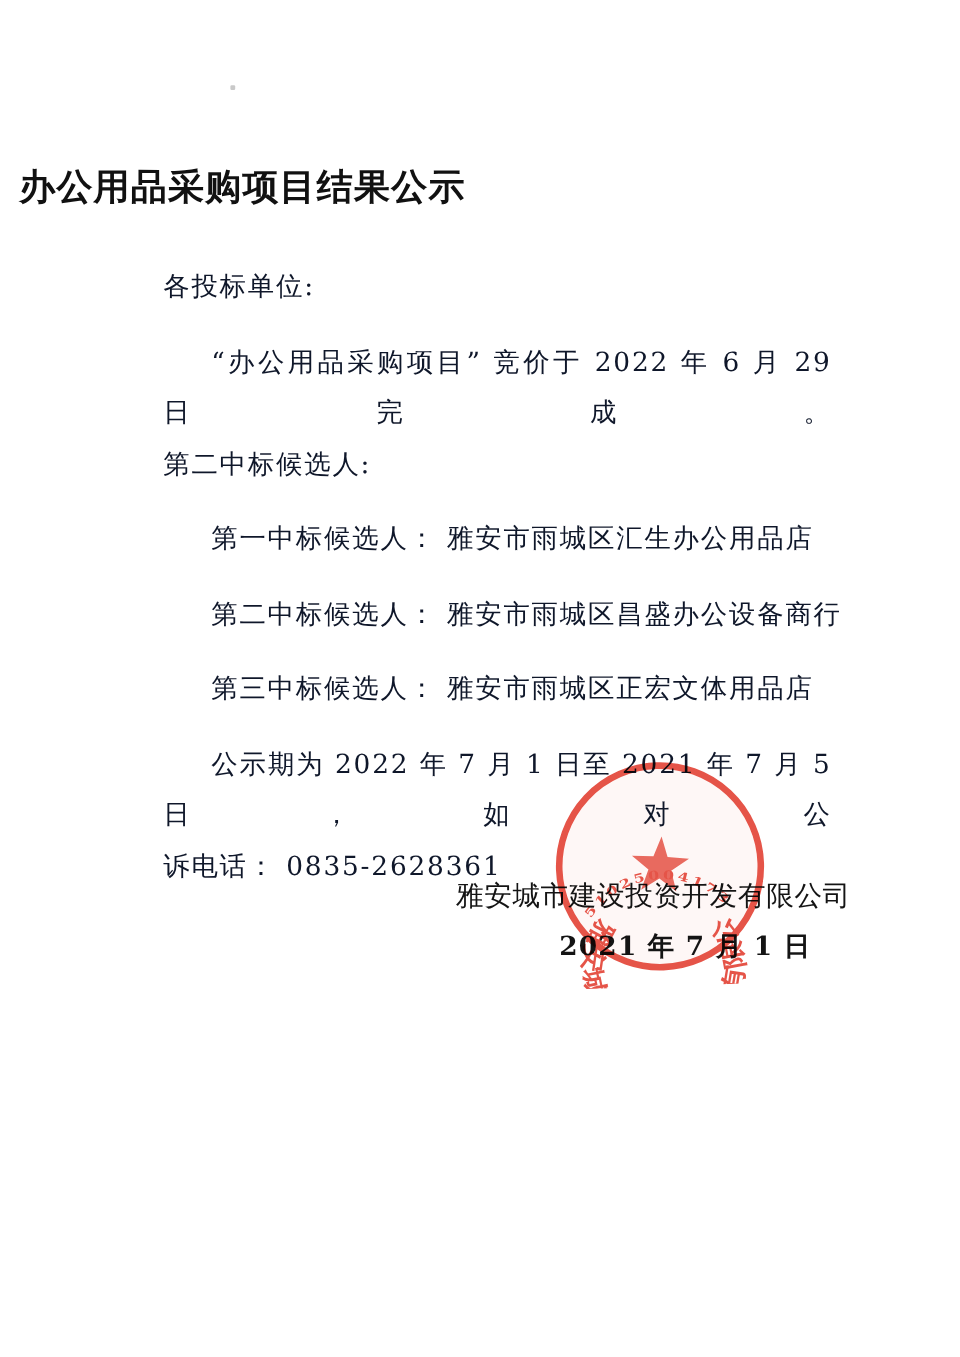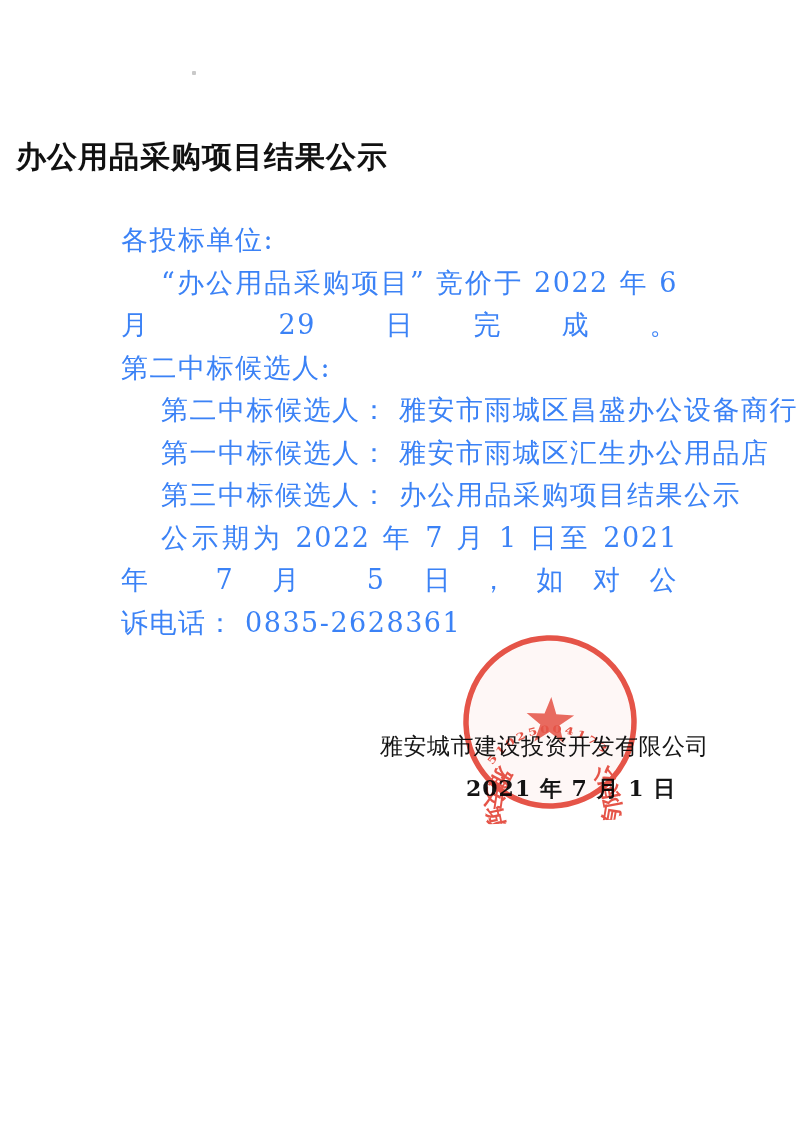--- a/index.html
+++ b/index.html
@@ -21,29 +21,29 @@
     text-align: left;
     font-size: 30px;
     font-weight: bold;
     line-height: 40px;
     letter-spacing: 1px;
     color: #111;
   }
   .doc-body {
     position: absolute;
     top: 219px;
-    left: 121px;
+    left: 136px;
     width: 557px;
-    font-size: 27px;
+    font-size: 22px;
     line-height: 42.5px;
     letter-spacing: 1.5px;
-    color: #3b82f6;
+    color: #0f172a;
   }
   .line { white-space: nowrap; }
-  .line.indent { text-indent: 40px; }
+  .line.indent { text-indent: 40px; margin-top: 20px; }
   .line.fill {
     white-space: normal;
     text-align: justify;
     text-align-last: justify;
   }
   .sign-company {
     position: absolute;
     top: 731px;
     left: 380px;
     font-size: 23px;
@@ -90,23 +90,23 @@
 <body>
 
 <div class="page">
 
   <h1 class="doc-title">办公用品采购项目结果公示</h1>
 
   <div class="doc-body">
     <div class="line">各投标单位:</div>
     <div class="line indent fill">“办公用品采购项目” 竞价于 2022 年 6 月 29 日完成。</div>
     <div class="line">第二中标候选人:</div>
+    <div class="line indent">第一中标候选人： 雅安市雨城区汇生办公用品店</div>
     <div class="line indent">第二中标候选人： 雅安市雨城区昌盛办公设备商行</div>
-    <div class="line indent">第一中标候选人： 雅安市雨城区汇生办公用品店</div>
-    <div class="line indent">第三中标候选人： 办公用品采购项目结果公示</div>
+    <div class="line indent">第三中标候选人： 雅安市雨城区正宏文体用品店</div>
     <div class="line indent fill">公示期为 2022 年 7 月 1 日至 2021 年 7 月 5 日，如对公</div>
     <div class="line">诉电话： 0835-2628361</div>
   </div>
 
   <div class="sign-company">雅安城市建设投资开发有限公司</div>
   <div class="sign-date">2021 年 7 月 1 日</div>
 
   <svg class="seal" viewBox="0 0 200 200" aria-hidden="true">
     <defs>
       <path id="sealTopArc" d="M 49.4 142.4 A 66 66 0 1 0 150.6 142.4" fill="none"></path>

